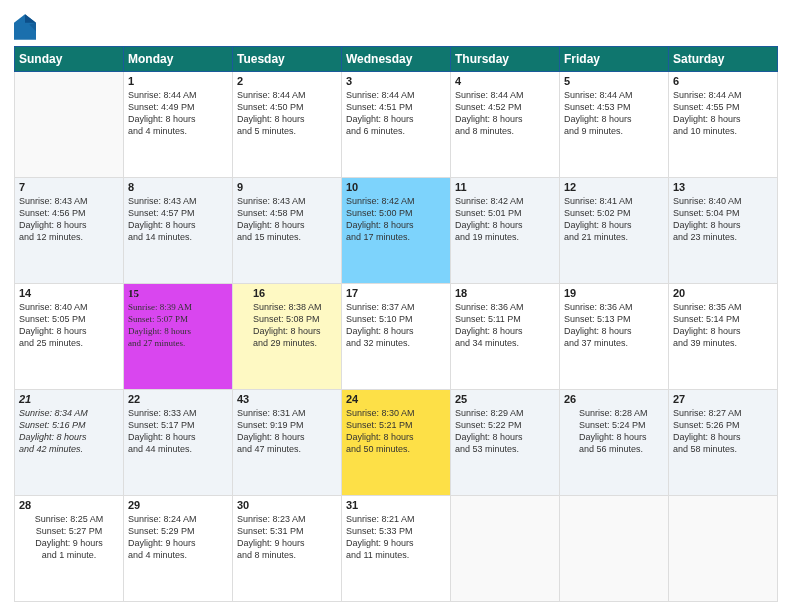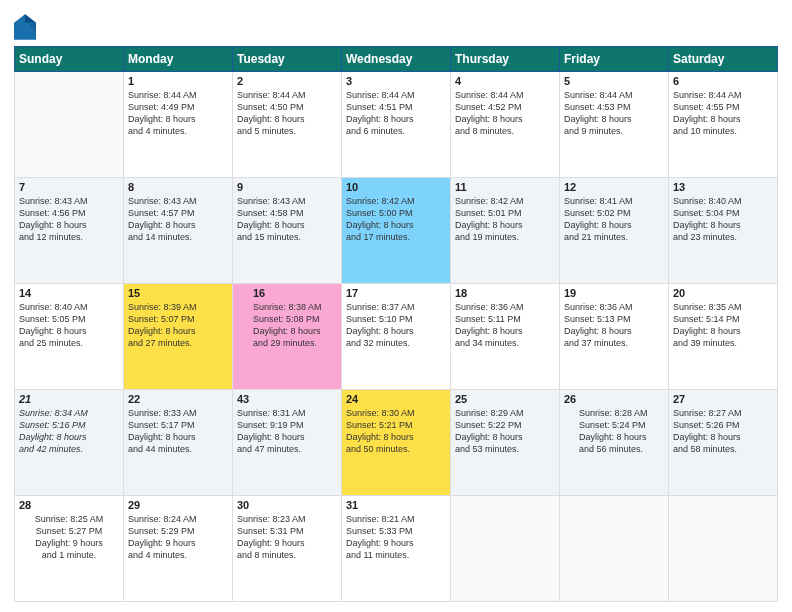--- a/index.html
+++ b/index.html
@@ -241,28 +241,28 @@
           </td>
         </tr>
         <tr>
           <td style="background: rgb(255, 255, 255);">
             <span class="day-num">14</span>
             <div class="day-info" style="white-space: pre-line;">Sunrise: 8:40 AM
 Sunset: 5:05 PM
 Daylight: 8 hours
 and 25 minutes.</div>
           </td>
-          <td style="background: #fde047;">
+          <td style="background: #d946ef; font-family: Liberation Serif, serif;">
             <span class="day-num">15</span>
             <div class="day-info" style="white-space: pre-line;">Sunrise: 8:39 AM
 Sunset: 5:07 PM
 Daylight: 8 hours
 and 27 minutes.</div>
           </td>
-          <td style="background: #f9a8d4; padding-left: 20px;">
+          <td style="background: #fef9c3; padding-left: 20px;">
             <span class="day-num">16</span>
             <div class="day-info" style="white-space: pre-line;">Sunrise: 8:38 AM
 Sunset: 5:08 PM
 Daylight: 8 hours
 and 29 minutes.</div>
           </td>
           <td style="background: rgb(255, 255, 255);">
             <span class="day-num">17</span>
             <div class="day-info" style="white-space: pre-line;">Sunrise: 8:37 AM
 Sunset: 5:10 PM

